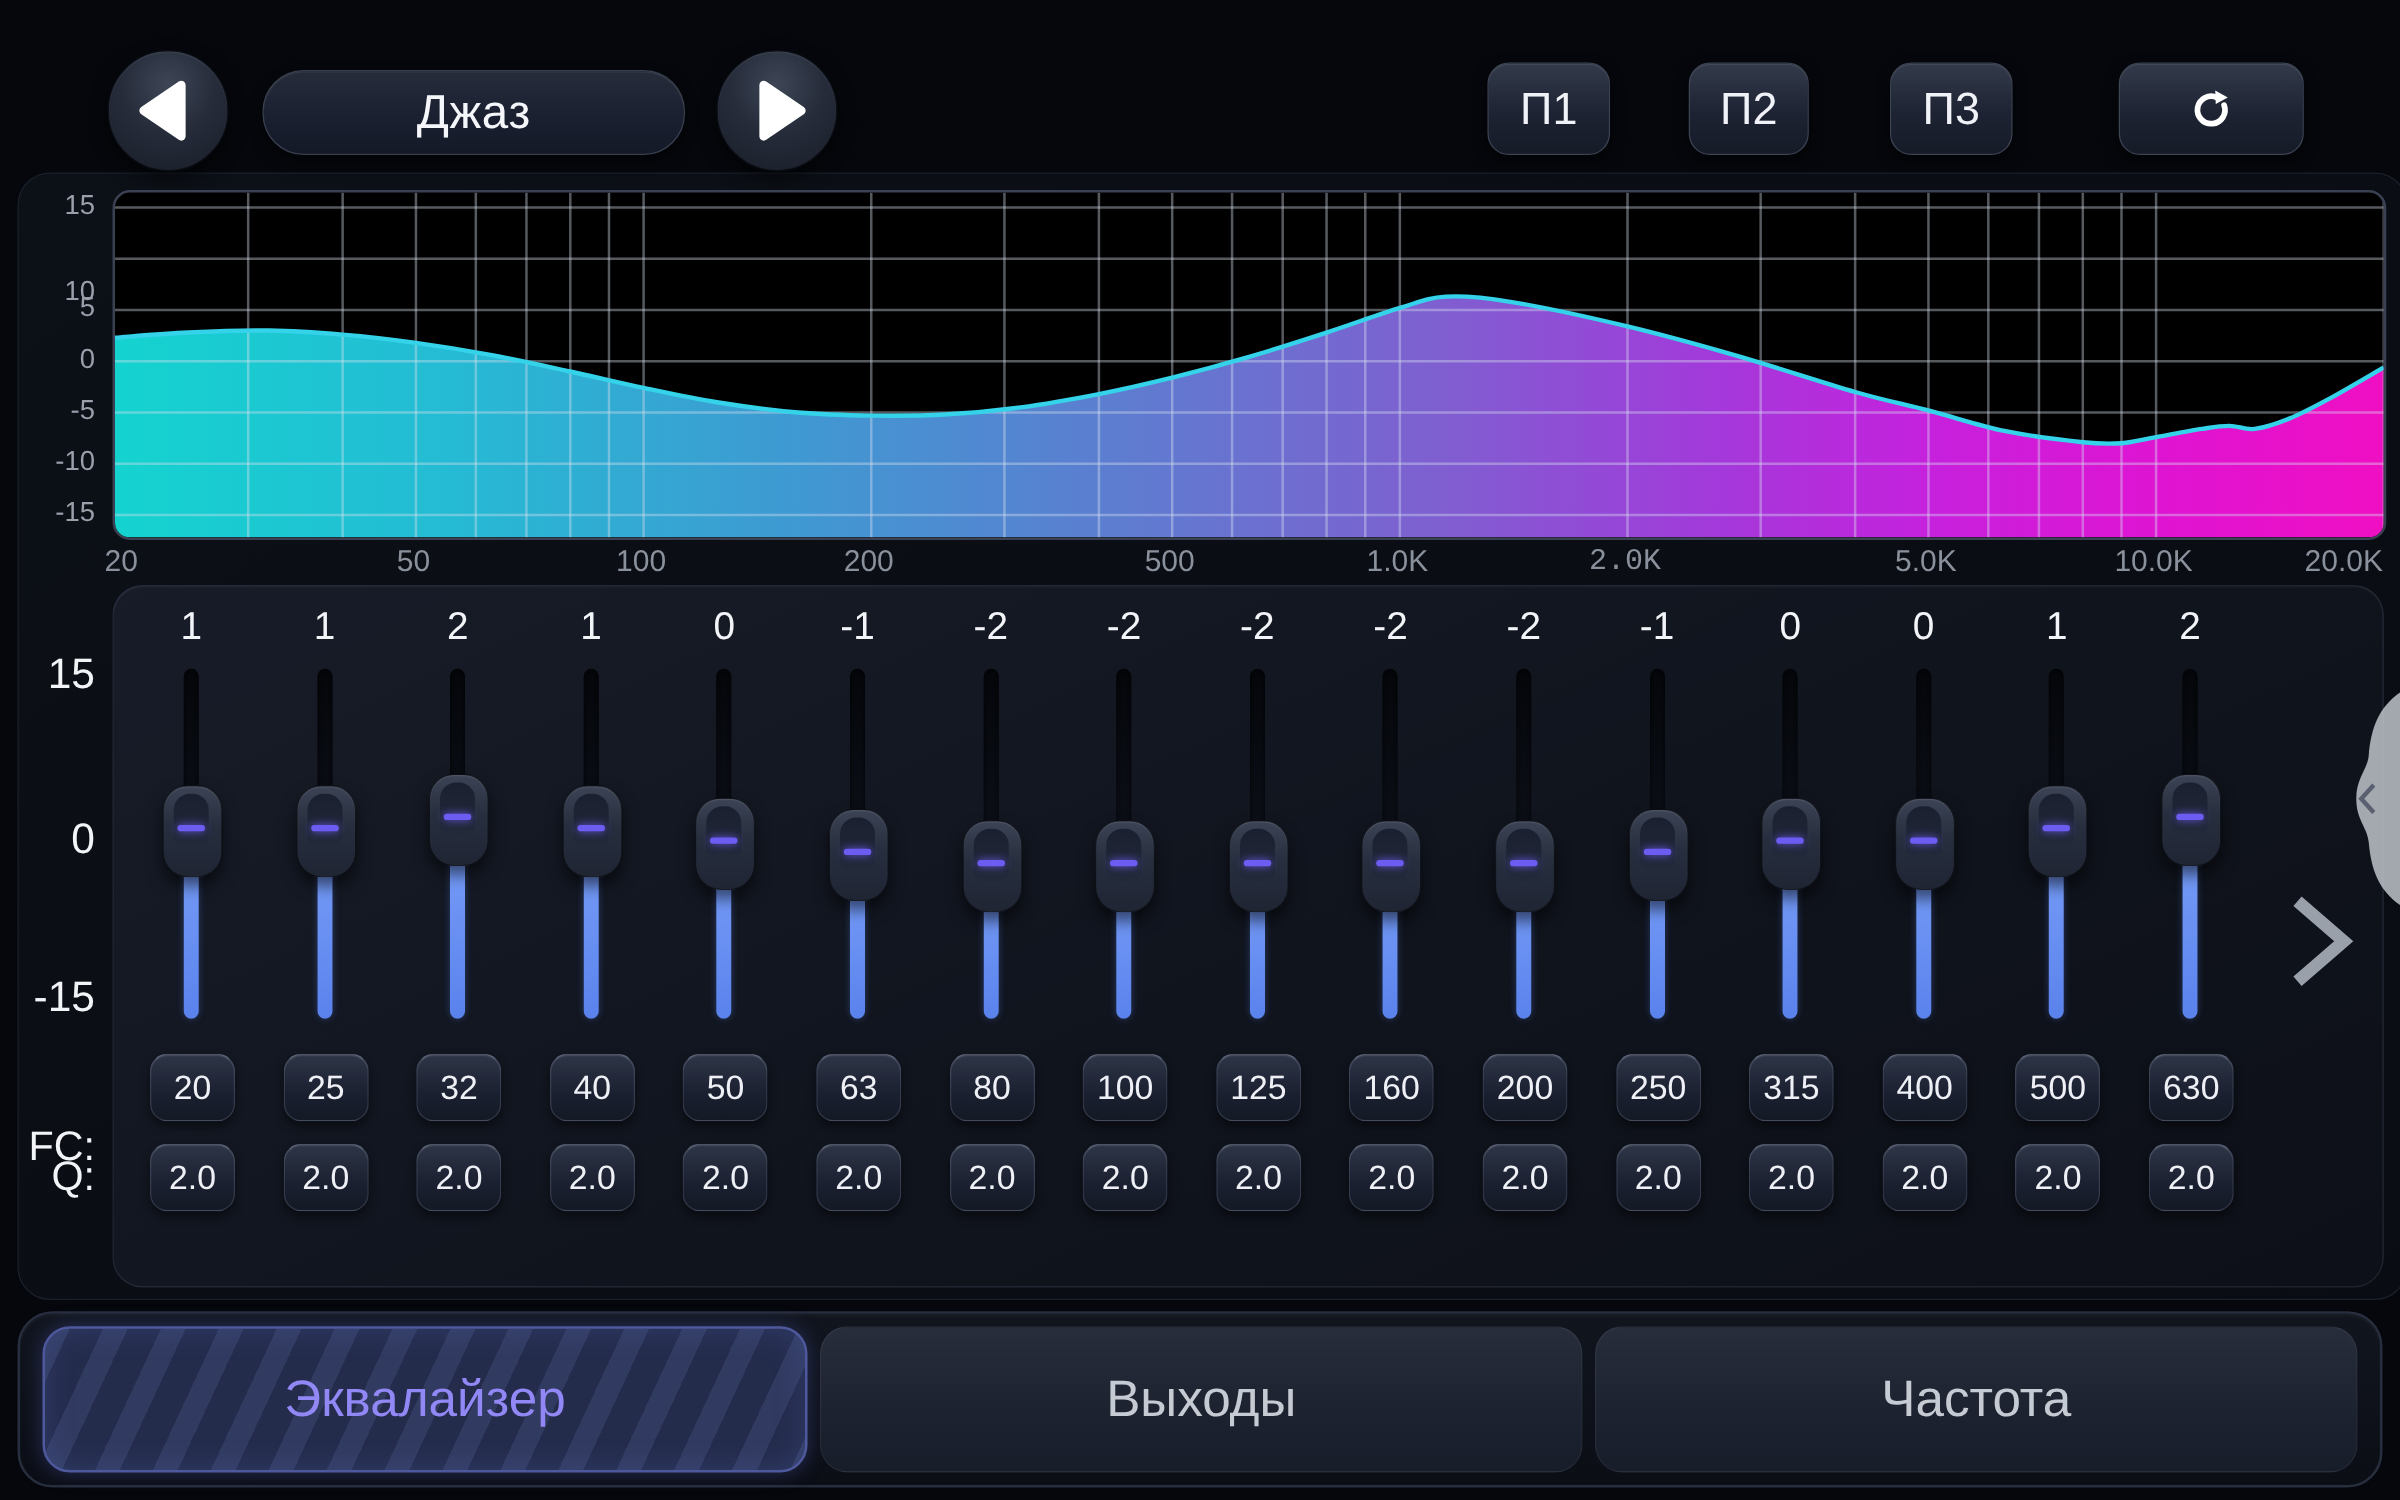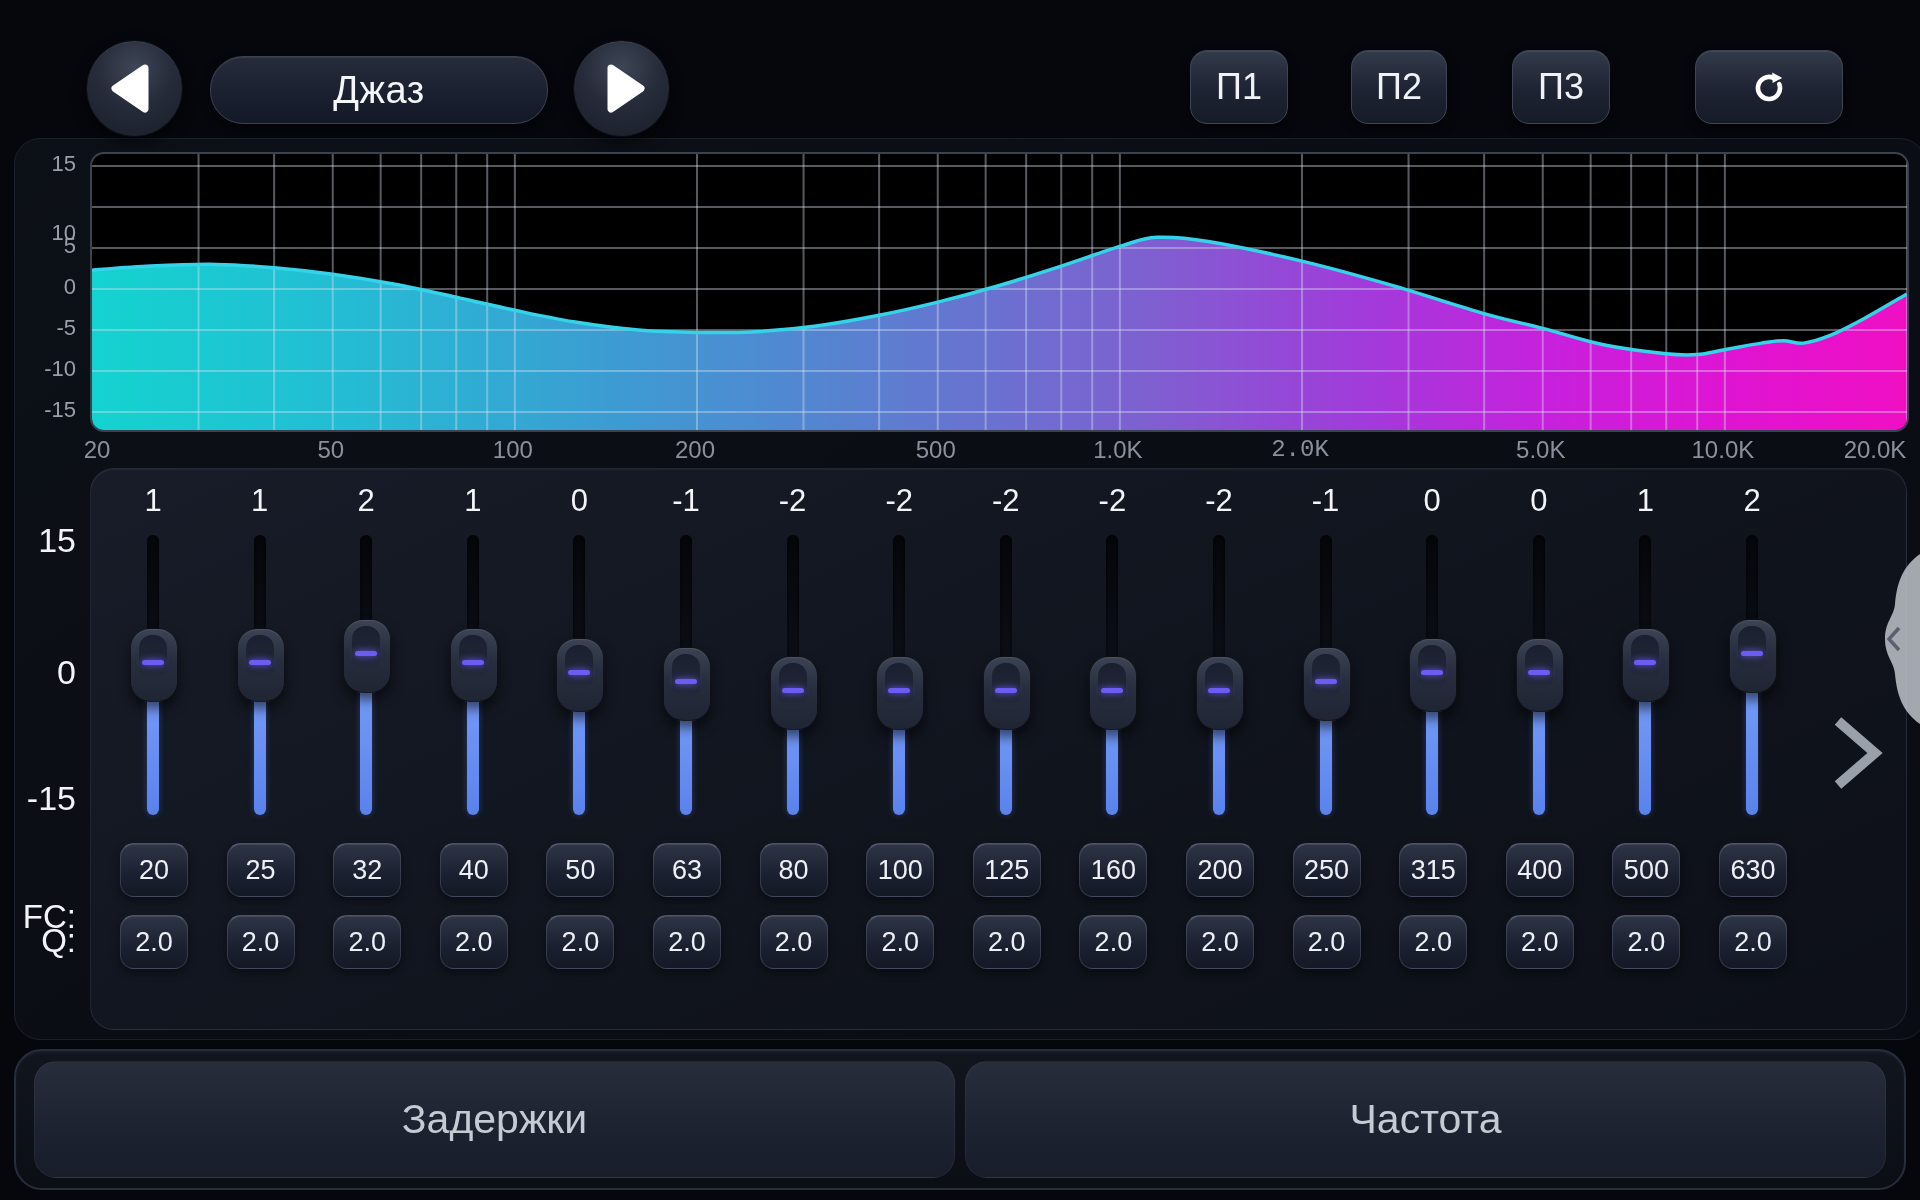--- a/index.html
+++ b/index.html
@@ -487,20 +487,23 @@
       <polyline points="33,76 23,87 33,98" fill="none" stroke="#5a6070" stroke-width="3.5"></polyline>
     </svg>
   </div>
   <div class="page-next">
     <svg width="54" height="78" viewBox="0 0 54 78">
       <polyline points="8,7 45,39 8,71" fill="none" stroke="#9aa0aa" stroke-width="10"></polyline>
     </svg>
   </div>
 
   <div class="tabbar" id="tabbar">
+      <div class="tab active">
+        <span>Эквалайзер</span>
+      </div>
       <div class="tab">
-        <span>Задержки</span>
+        <span>Выходы</span>
       </div>
       <div class="tab">
         <span>Частота</span>
       </div>
     </div>
 </div>
 
 </body></html>

